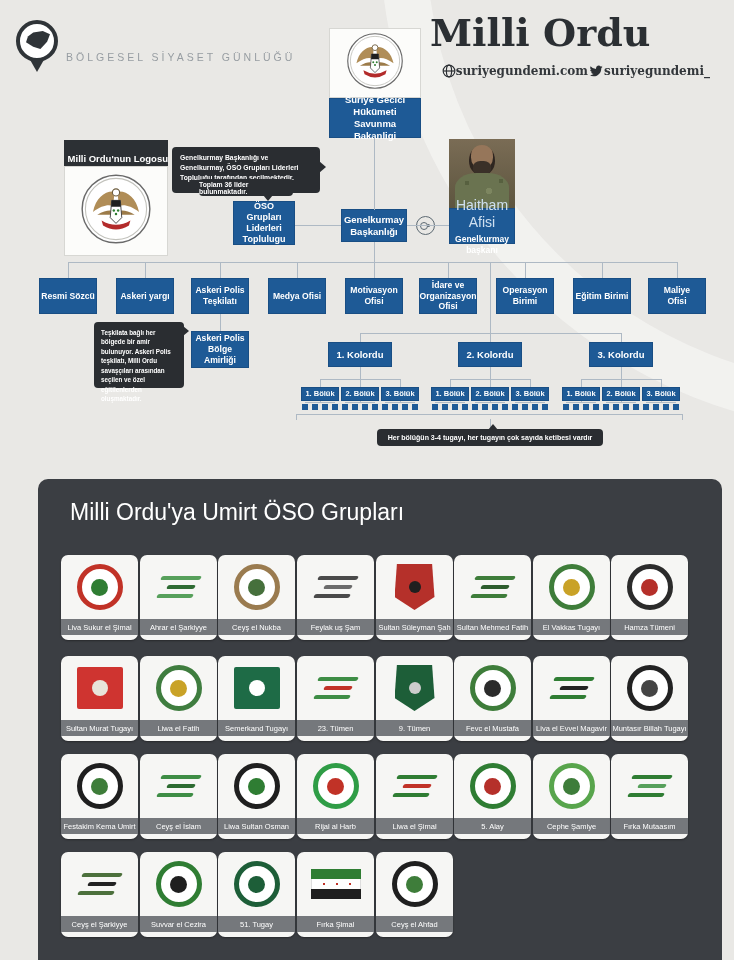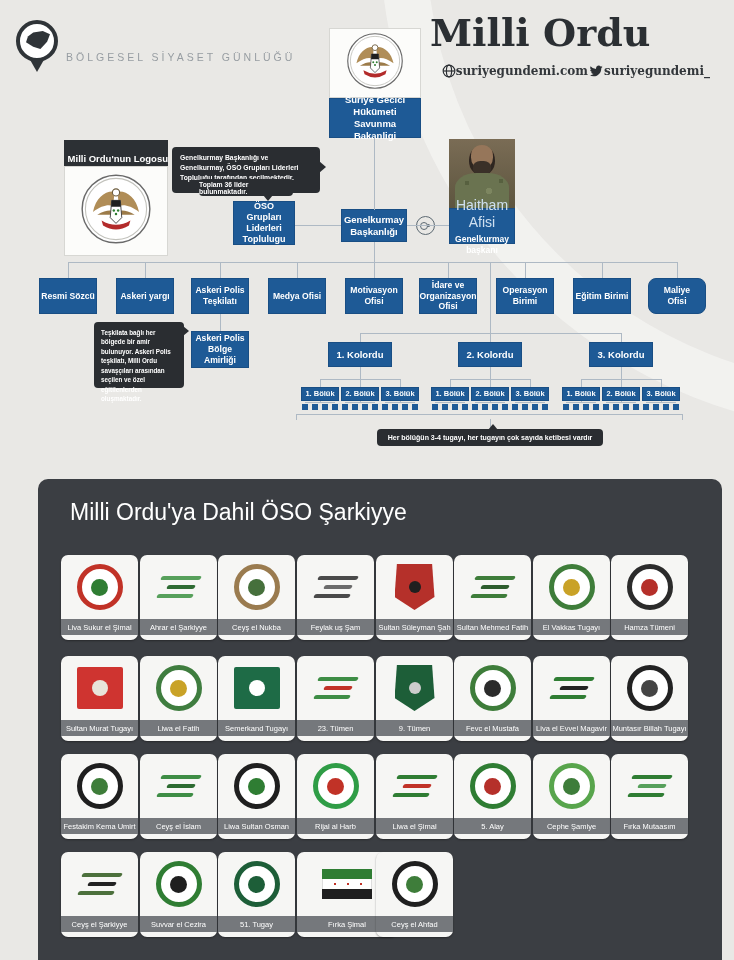--- a/index.html
+++ b/index.html
@@ -226,21 +226,21 @@
       </div>
       <div class="vline" style="left:525px;top:262px;height:16px;"></div>
       <div class="bluebox" style="left: 496px; top: 278px; width: 58px; height: 36px; padding: 1px; font-size: 8.6px;">
         <span>Operasyon Birimi</span>
       </div>
       <div class="vline" style="left:602px;top:262px;height:16px;"></div>
       <div class="bluebox" style="left: 573px; top: 278px; width: 58px; height: 36px; padding: 1px; font-size: 8.6px;">
         <span>Eğitim Birimi</span>
       </div>
       <div class="vline" style="left:677px;top:262px;height:16px;"></div>
-      <div class="bluebox" style="left: 648px; top: 278px; width: 58px; height: 36px; padding: 10px; font-size: 8.6px; border-radius: 8px;">
+      <div class="bluebox" style="left: 648px; top: 278px; width: 58px; height: 36px; padding: 10px; font-size: 8.6px;">
         <span>Maliye Ofisi</span>
       </div>
       <div class="vline" style="left:220px;top:314px;height:17px;"></div>
       <div class="bluebox" style="left: 191px; top: 331px; width: 58px; height: 37px; padding: 1px; font-size: 8.6px;">
         <span>Askeri Polis Bölge Amirliği</span>
       </div>
       <div class="vline" style="left:490px;top:263px;height:70px;"></div>
       <div class="hline" style="left:360px;top:333px;width:261px;"></div>
       <div class="vline" style="left:360px;top:333px;height:9px;"></div>
       <div class="bluebox" style="left: 328px; top: 342px; width: 64px; height: 25px; font-size: 9.5px;">
@@ -353,21 +353,21 @@
     </div>
 
   <div class="bigbracket"></div>
   <div class="vline" style="left:490px;top:419px;height:10px;"></div>
   <div class="callout" style="left:377px;top:429px;width:226px;height:17px;font-size:7px;display:flex;align-items:center;justify-content:center;">
     <span>Her bölüğün 3-4 tugayı, her tugayın çok sayıda ketibesi vardır</span>
     <i class="arrow-up"></i>
   </div>
 
   <div class="panel">
-    <h1>Milli Ordu'ya Dahil ÖSO Şarkiyye</h1>
+    <h1>Milli Ordu'ya Umirt ÖSO Grupları</h1>
     <div id="tiles-layer">
         <div class="tile" style="left: 23px; top: 76px; --c1: #c13227; --c2: #2f7d33;">
           <div class="art">
             <div class="lg-ring">
               <b></b>
             </div>
           </div>
           <div class="cap">Liva Sukur el Şimal</div>
         </div>
         <div class="tile" style="left: 102px; top: 76px; --c1: #57a05b; --c2: #2e6b33;">
@@ -589,21 +589,21 @@
           <div class="cap">Suvvar el Cezira</div>
         </div>
         <div class="tile" style="left: 180px; top: 373px; --c1: #1d5e38; --c2: #1d5e38;">
           <div class="art">
             <div class="lg-ring">
               <b></b>
             </div>
           </div>
           <div class="cap">51. Tugay</div>
         </div>
-        <div class="tile" style="left: 259px; top: 373px; padding-left: 23px; --c1: #2f7d33; --c2: #1f1f1f;">
+        <div class="tile" style="left: 259px; top: 373px; --c1: #2f7d33; --c2: #1f1f1f;">
           <div class="art">
             <div class="lg-flag">
               <i class="s1"></i>
               <i class="s2"></i>
               <i class="s3"></i>
             </div>
           </div>
           <div class="cap">Fırka Şimal</div>
         </div>
         <div class="tile" style="left: 338px; top: 373px; --c1: #1f1f1f; --c2: #3e7d3a;">

